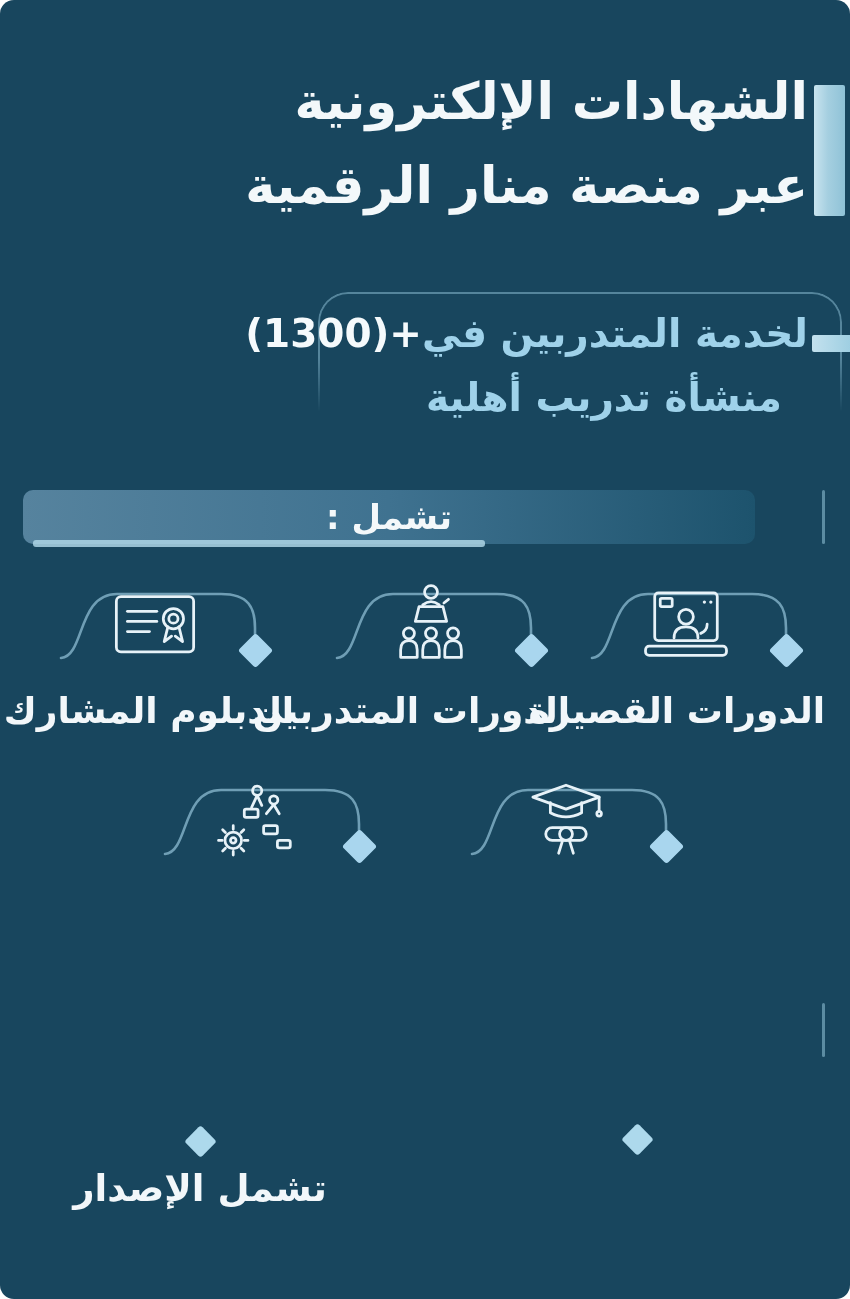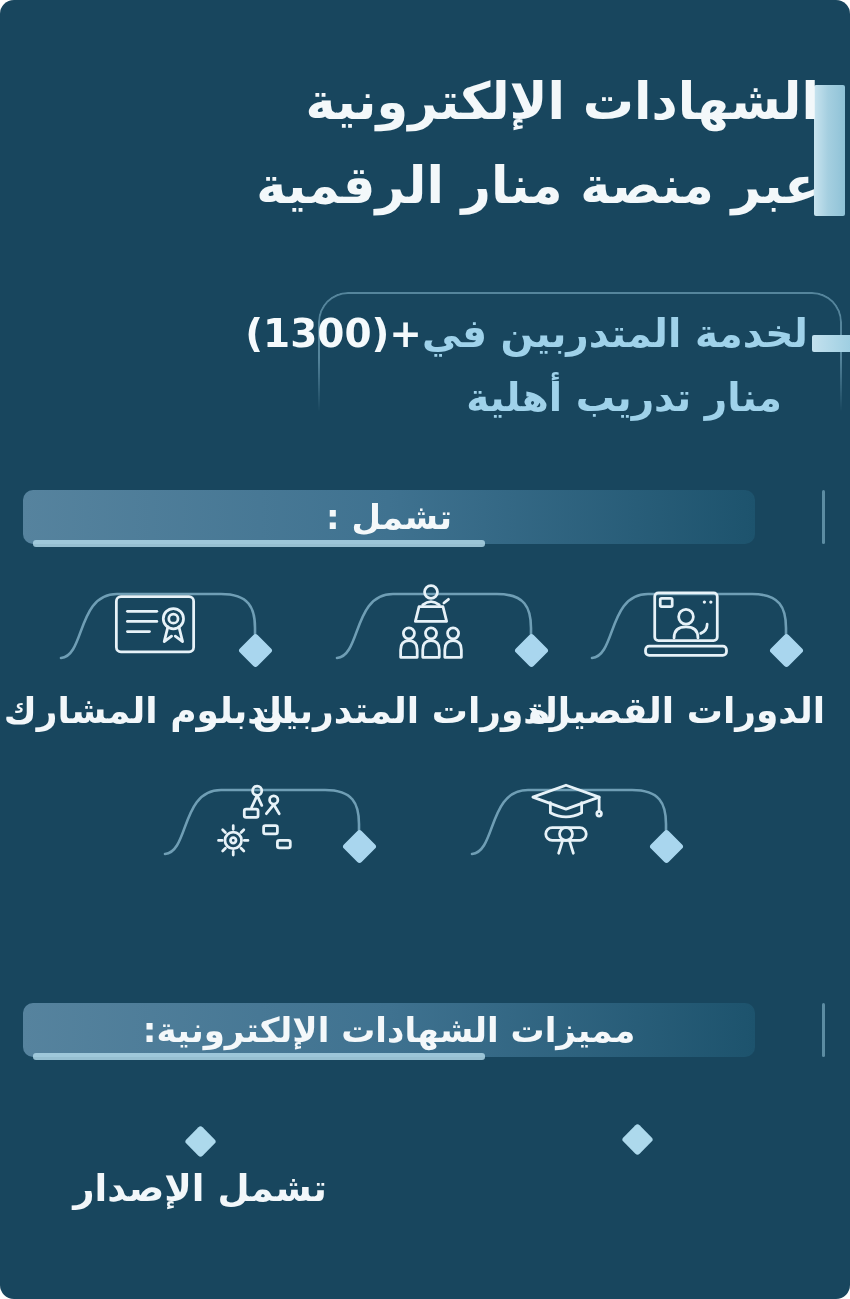--- a/index.html
+++ b/index.html
@@ -4,21 +4,21 @@
 <style>
   html,body{margin:0;padding:0;background:#ffffff;}
   .page{
     position:relative;width:850px;height:1299px;overflow:hidden;
     background:#18465e;border-radius:14px;
     font-family:"DejaVu Sans",sans-serif;direction:rtl;
   }
   
   .accent-bar{position:absolute;left:814px;top:85px;width:31px;height:131px;
     background:linear-gradient(90deg,#c9e4ef 0%,#a5cfe0 45%,#8fc2d7 100%);border-radius:2px;}
-  .title{position:absolute;top:60px;right:31px;text-align:right;color:#f3f8fa;
+  .title{position:absolute;top:60px;right:42px;text-align:right;color:#f3f8fa;
     font-weight:bold;font-size:51px;line-height:84px;white-space:nowrap;}
   
   .sub-outline{position:absolute;left:318px;top:292px;width:520px;height:118px;
     border:2px solid rgba(145,195,218,.5);border-bottom:none;border-radius:30px 30px 0 0;
     -webkit-mask:linear-gradient(180deg,#000 55%,transparent 100%);
     mask:linear-gradient(180deg,#000 55%,transparent 100%);}
   .sub-bullet{position:absolute;left:812px;top:335px;width:38px;height:17px;
     background:linear-gradient(90deg,#c3e1ee,#9fcfe2);border-radius:2px 0 0 2px;}
   .subtitle{position:absolute;right:42px;top:302px;text-align:right;color:#9fd2ea;
     font-weight:bold;font-size:39px;line-height:64px;white-space:nowrap;}
@@ -56,21 +56,21 @@
   <div class="accent-bar"></div>
   <div class="title">
     <div>الشهادات الإلكترونية</div>
     <div>عبر منصة منار الرقمية</div>
   </div>
 
   <div class="sub-outline"></div>
   <div class="sub-bullet"></div>
   <div class="subtitle">
     <div><span>لخدمة المتدربين في</span><span class="num" dir="ltr">(1300)+</span></div>
-    <div class="line2">منار تدريب أهلية</div>
+    <div class="line2">منشأة تدريب أهلية</div>
   </div>
 
   <div class="banner" style="top:490px;">
     <div class="banner-label">تشمل :</div>
     <div class="underline"></div>
   </div>
   <div class="banner-tick" style="top:490px;"></div>
 
   <div class="item" style="left:585px;top:572px;">
     <div class="art">
@@ -176,24 +176,20 @@
           <rect x="70" y="70" width="14" height="8" rx="2"></rect>
           <circle cx="48" cy="16" r="5"></circle>
           <path d="M48 21 l-6 13 M48 21 l5 11"></path>
           <circle cx="66" cy="26" r="4.5"></circle>
           <path d="M66 31 l-8 10 M66 31 l6 10"></path>
         </svg>
       </span>
     </div>
   </div>
 
-  <div class="banner" style="top:1003px;">
-    <div class="banner-label">مميزات الشهادات الإلكترونية:</div>
-    <div class="underline"></div>
-  </div>
   <div class="banner-tick" style="top:1003px;"></div>
 
   <div class="feature" style="left:425px;top:1128px;width:425px;">
     <div class="diamond"></div>
   </div>
   <div class="feature" style="left:60px;top:1130px;width:280px;">
     <div class="diamond"></div>
     <div class="label">تشمل الإصدار</div>
   </div>
 

